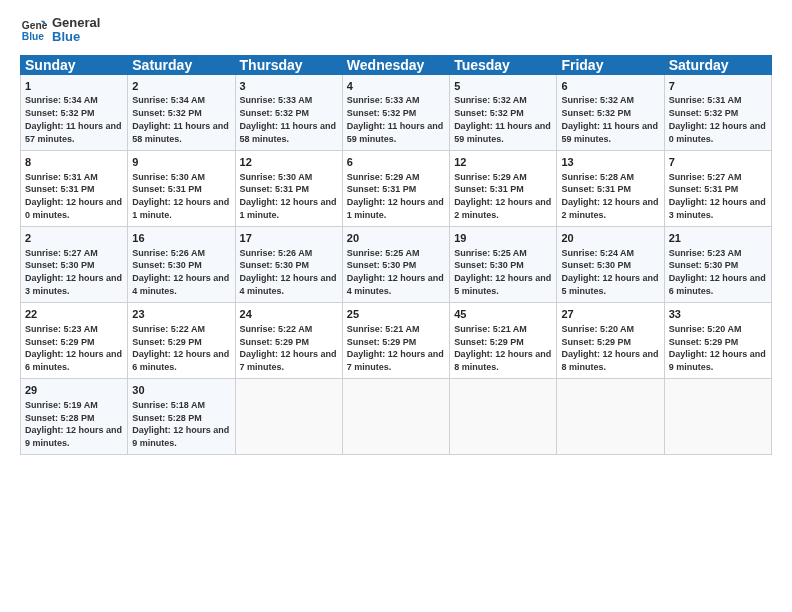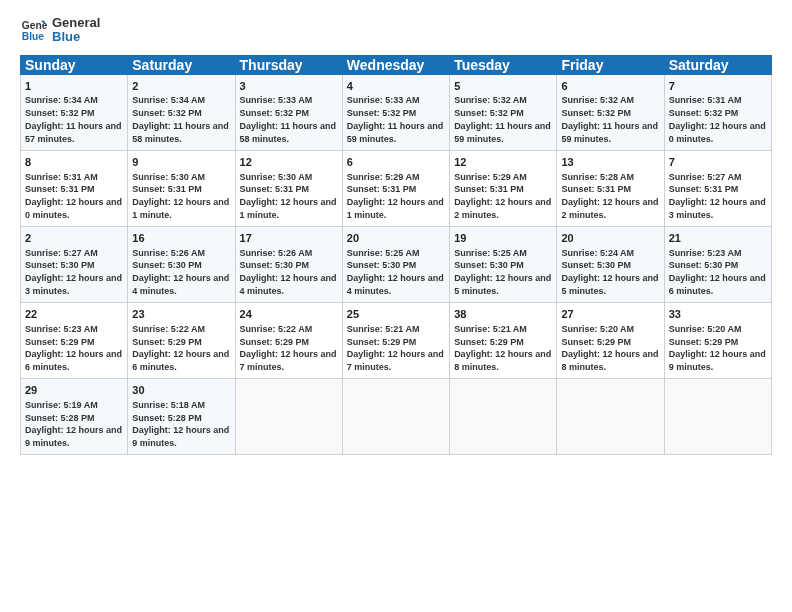--- a/index.html
+++ b/index.html
@@ -150,21 +150,21 @@
           <td><span class="day-num">20</span><span class="day-info">Sunrise: 5:25 AM<br>Sunset: 5:30 PM<br>Daylight: 12 hours and 4 minutes.</span></td>
           <td><span class="day-num">19</span><span class="day-info">Sunrise: 5:25 AM<br>Sunset: 5:30 PM<br>Daylight: 12 hours and 5 minutes.</span></td>
           <td><span class="day-num">20</span><span class="day-info">Sunrise: 5:24 AM<br>Sunset: 5:30 PM<br>Daylight: 12 hours and 5 minutes.</span></td>
           <td><span class="day-num">21</span><span class="day-info">Sunrise: 5:23 AM<br>Sunset: 5:30 PM<br>Daylight: 12 hours and 6 minutes.</span></td>
         </tr>
         <tr>
           <td><span class="day-num">22</span><span class="day-info">Sunrise: 5:23 AM<br>Sunset: 5:29 PM<br>Daylight: 12 hours and 6 minutes.</span></td>
           <td><span class="day-num">23</span><span class="day-info">Sunrise: 5:22 AM<br>Sunset: 5:29 PM<br>Daylight: 12 hours and 6 minutes.</span></td>
           <td><span class="day-num">24</span><span class="day-info">Sunrise: 5:22 AM<br>Sunset: 5:29 PM<br>Daylight: 12 hours and 7 minutes.</span></td>
           <td><span class="day-num">25</span><span class="day-info">Sunrise: 5:21 AM<br>Sunset: 5:29 PM<br>Daylight: 12 hours and 7 minutes.</span></td>
-          <td><span class="day-num">38</span><span class="day-info">Sunrise: 5:21 AM<br>Sunset: 5:29 PM<br>Daylight: 12 hours and 8 minutes.</span></td>
+          <td><span class="day-num">45</span><span class="day-info">Sunrise: 5:21 AM<br>Sunset: 5:29 PM<br>Daylight: 12 hours and 8 minutes.</span></td>
           <td><span class="day-num">27</span><span class="day-info">Sunrise: 5:20 AM<br>Sunset: 5:29 PM<br>Daylight: 12 hours and 8 minutes.</span></td>
           <td><span class="day-num">33</span><span class="day-info">Sunrise: 5:20 AM<br>Sunset: 5:29 PM<br>Daylight: 12 hours and 9 minutes.</span></td>
         </tr>
         <tr>
           <td><span class="day-num">29</span><span class="day-info">Sunrise: 5:19 AM<br>Sunset: 5:28 PM<br>Daylight: 12 hours and 9 minutes.</span></td>
           <td><span class="day-num">30</span><span class="day-info">Sunrise: 5:18 AM<br>Sunset: 5:28 PM<br>Daylight: 12 hours and 9 minutes.</span></td>
           <td class="empty-cell"></td>
           <td class="empty-cell"></td>
           <td class="empty-cell"></td>
           <td class="empty-cell"></td>

